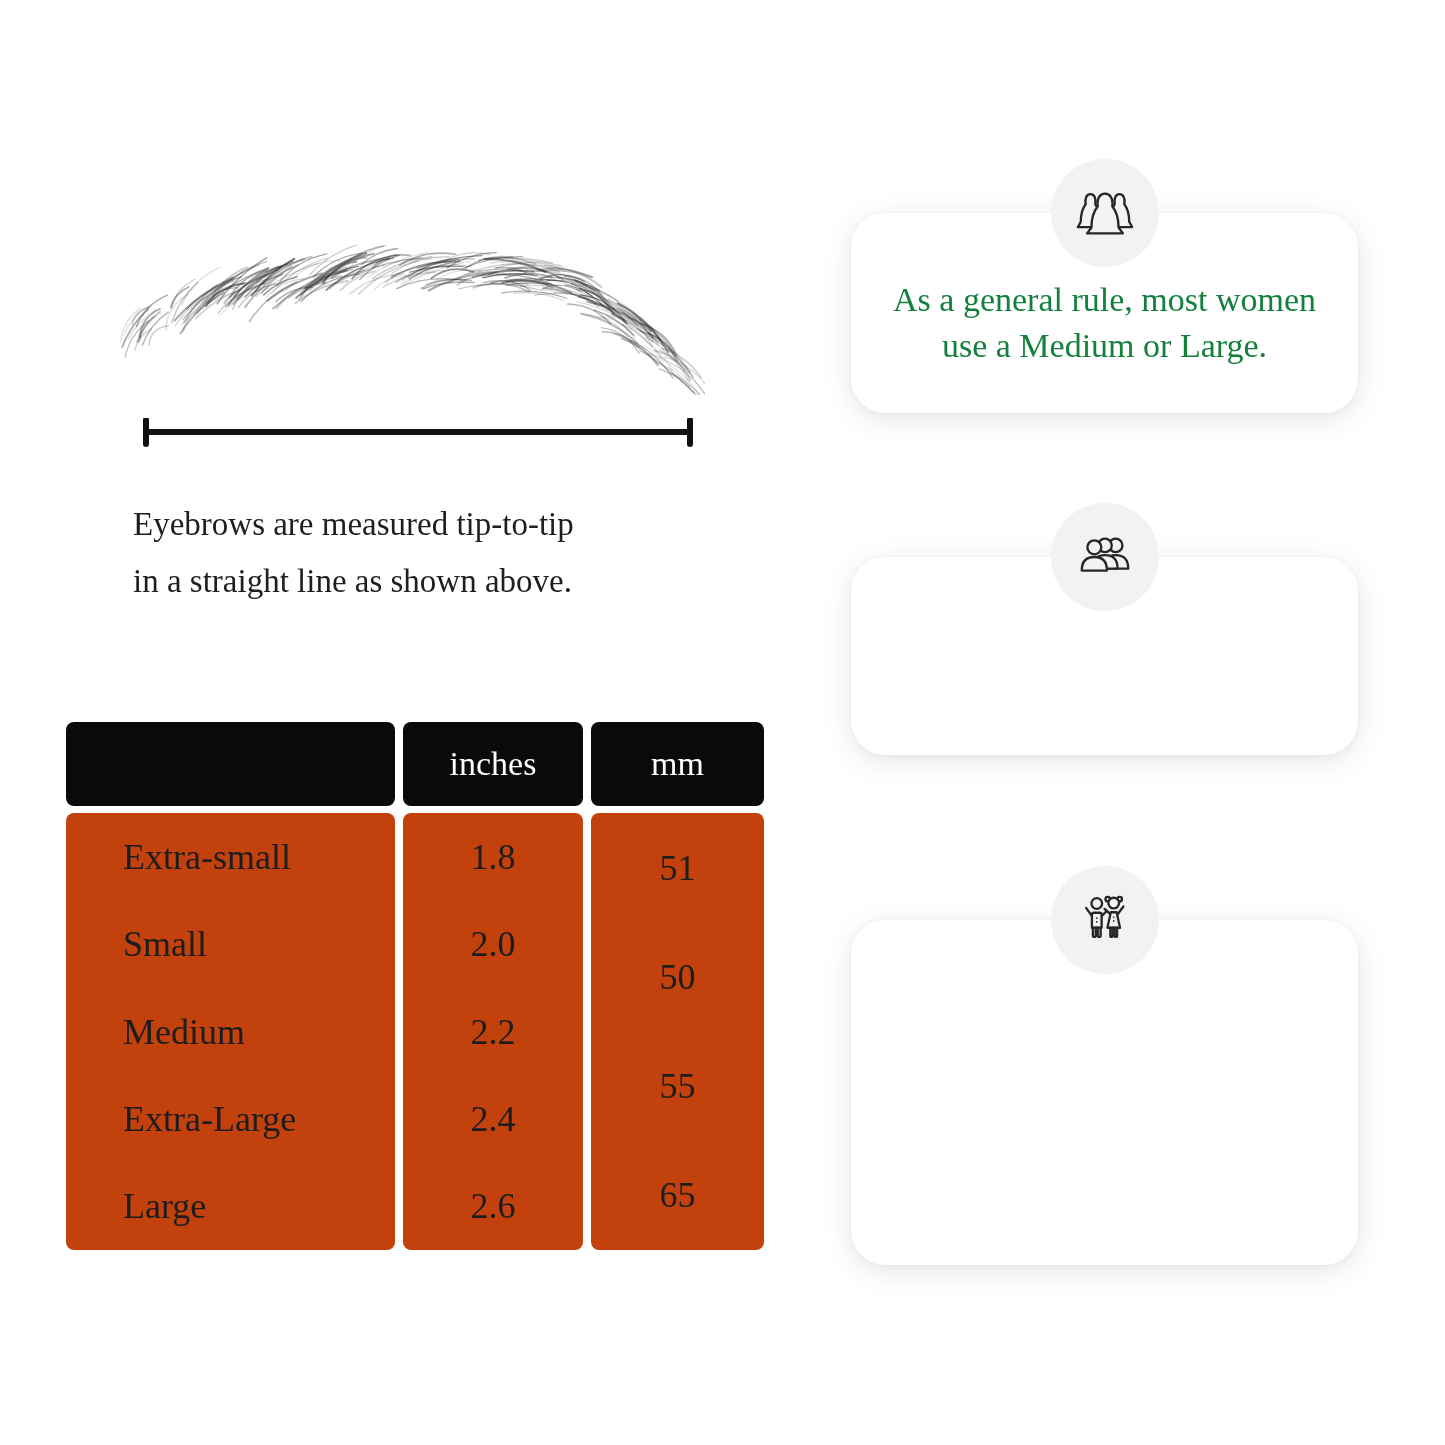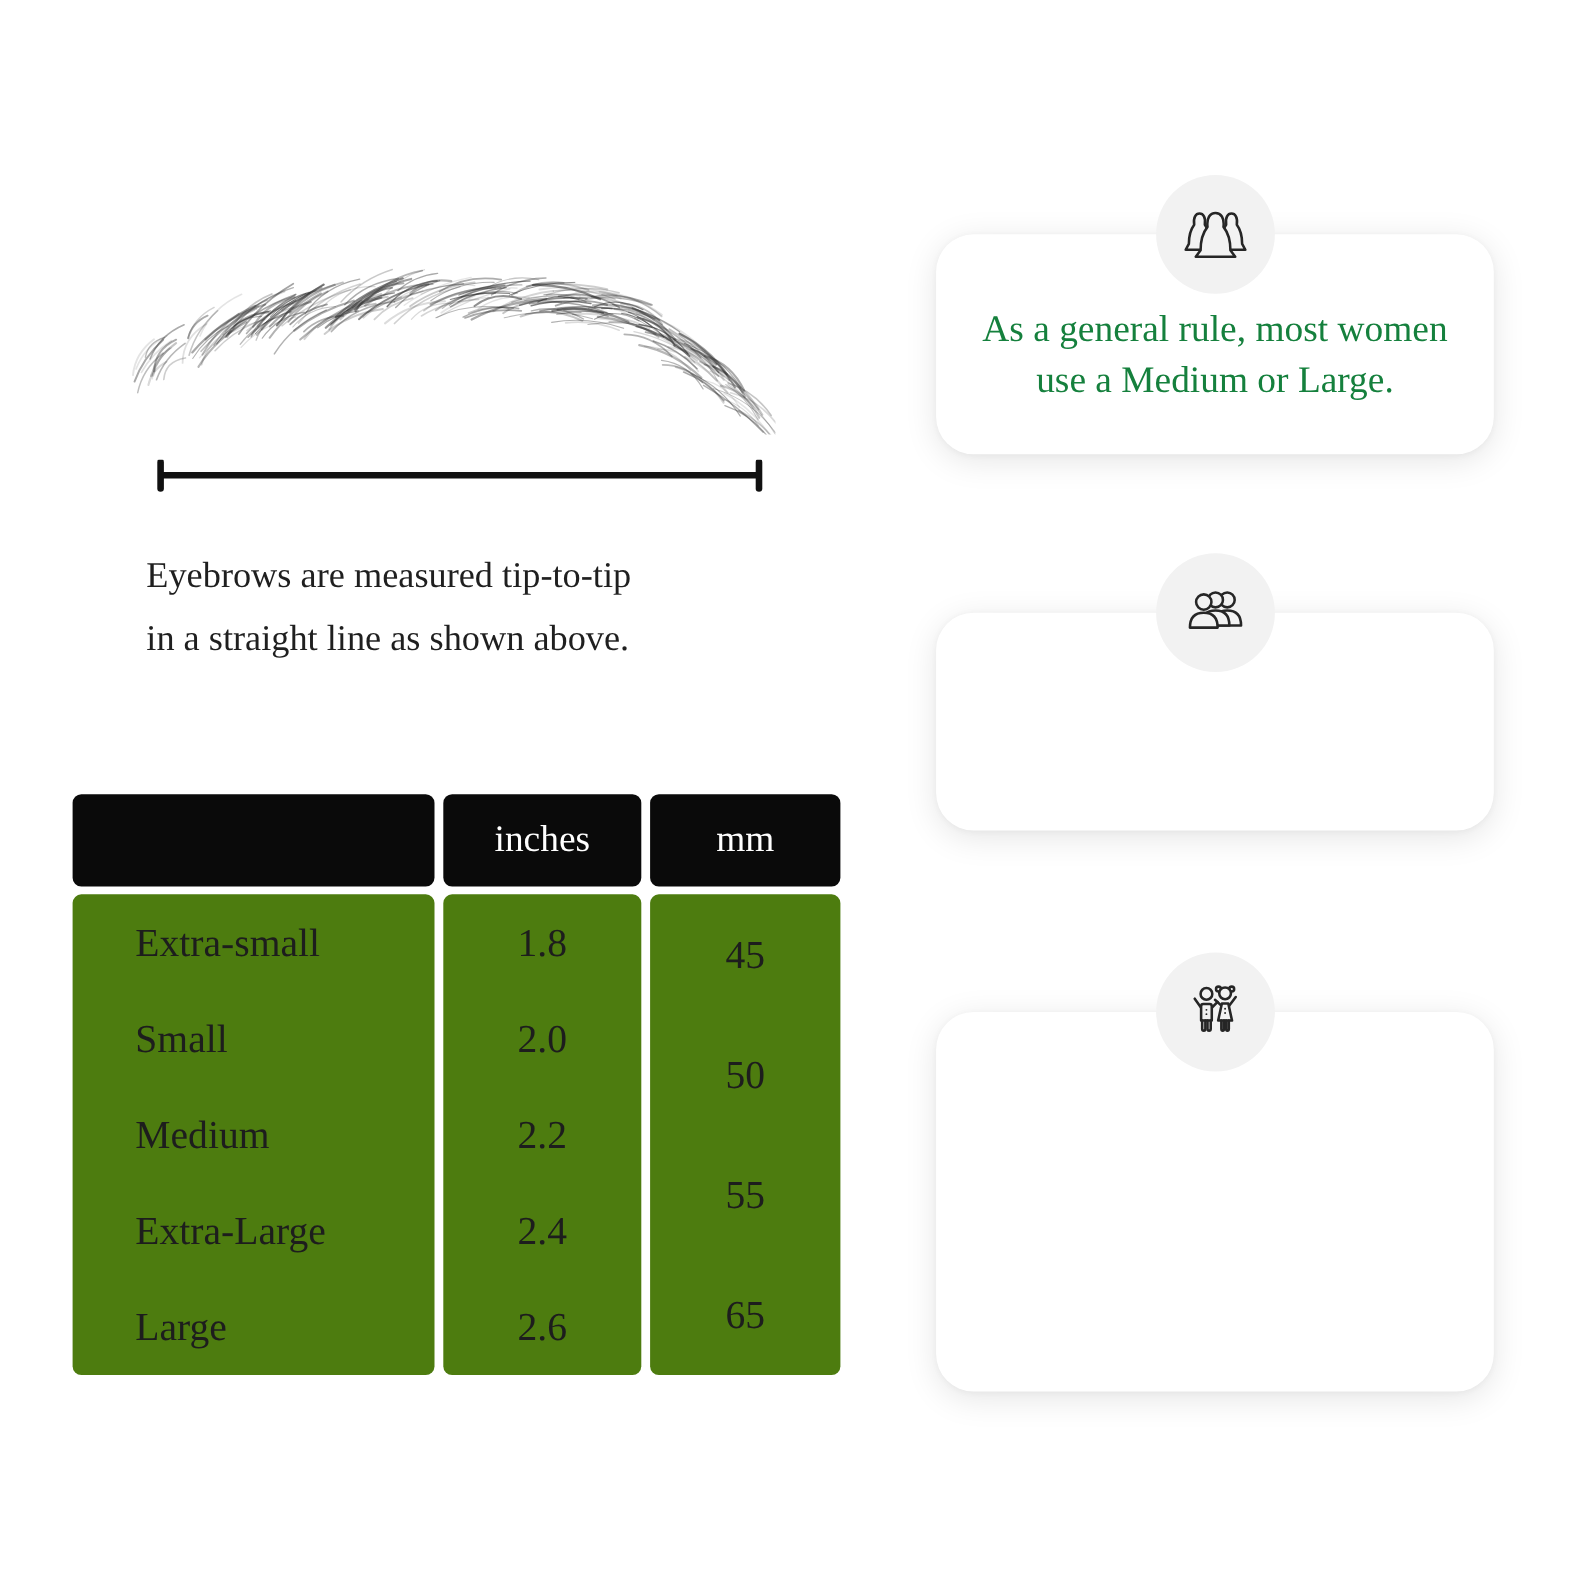--- a/index.html
+++ b/index.html
@@ -18,21 +18,21 @@
   
   .size-table{position:absolute;left:66px;top:697px;width:698px;margin-top:25px;}
   .size-table .hdr,.size-table .bodygrid{
     display:grid;grid-template-columns:329px 180px 173px;column-gap:8px;
   }
   .hdr-cell{
     background:#0a0a0a;color:#ffffff;height:84px;border-radius:8px;
     display:flex;align-items:center;justify-content:center;font-size:34px;
   }
   .size-table .bodygrid{margin-top:7px;}
-  .body-col{background:#4d7c0f;border-radius:8px;height:437px;
+  .body-col{background:#c2410c;border-radius:8px;height:437px;
     display:flex;flex-direction:column;}
   .body-col .cell{flex:1;display:flex;align-items:center;font-size:36px;}
   .col-labels .cell{justify-content:flex-start;padding-left:57px;}
   .col-nums .cell{justify-content:center;}
   
   .info-card{
     position:absolute;left:851px;width:507px;background:#ffffff;border-radius:34px;
     box-shadow:0 6px 30px rgba(0,0,0,0.10),0 1px 6px rgba(0,0,0,0.04);
   }
   .card-1{top:213px;height:200px;}
@@ -316,21 +316,21 @@
       <div class="cell">Large</div>
     </div>
     <div class="body-col col-nums">
       <div class="cell">1.8</div>
       <div class="cell">2.0</div>
       <div class="cell">2.2</div>
       <div class="cell">2.4</div>
       <div class="cell">2.6</div>
     </div>
     <div class="body-col col-nums">
-      <div class="cell">45</div>
+      <div class="cell">51</div>
       <div class="cell">50</div>
       <div class="cell">55</div>
       <div class="cell">65</div>
     </div>
   </div>
 </div>
 
 <div class="info-card card-1">
   <div class="icon-circle">
     <svg class="icon-svg" width="62" height="62" viewBox="0 0 64 64">

